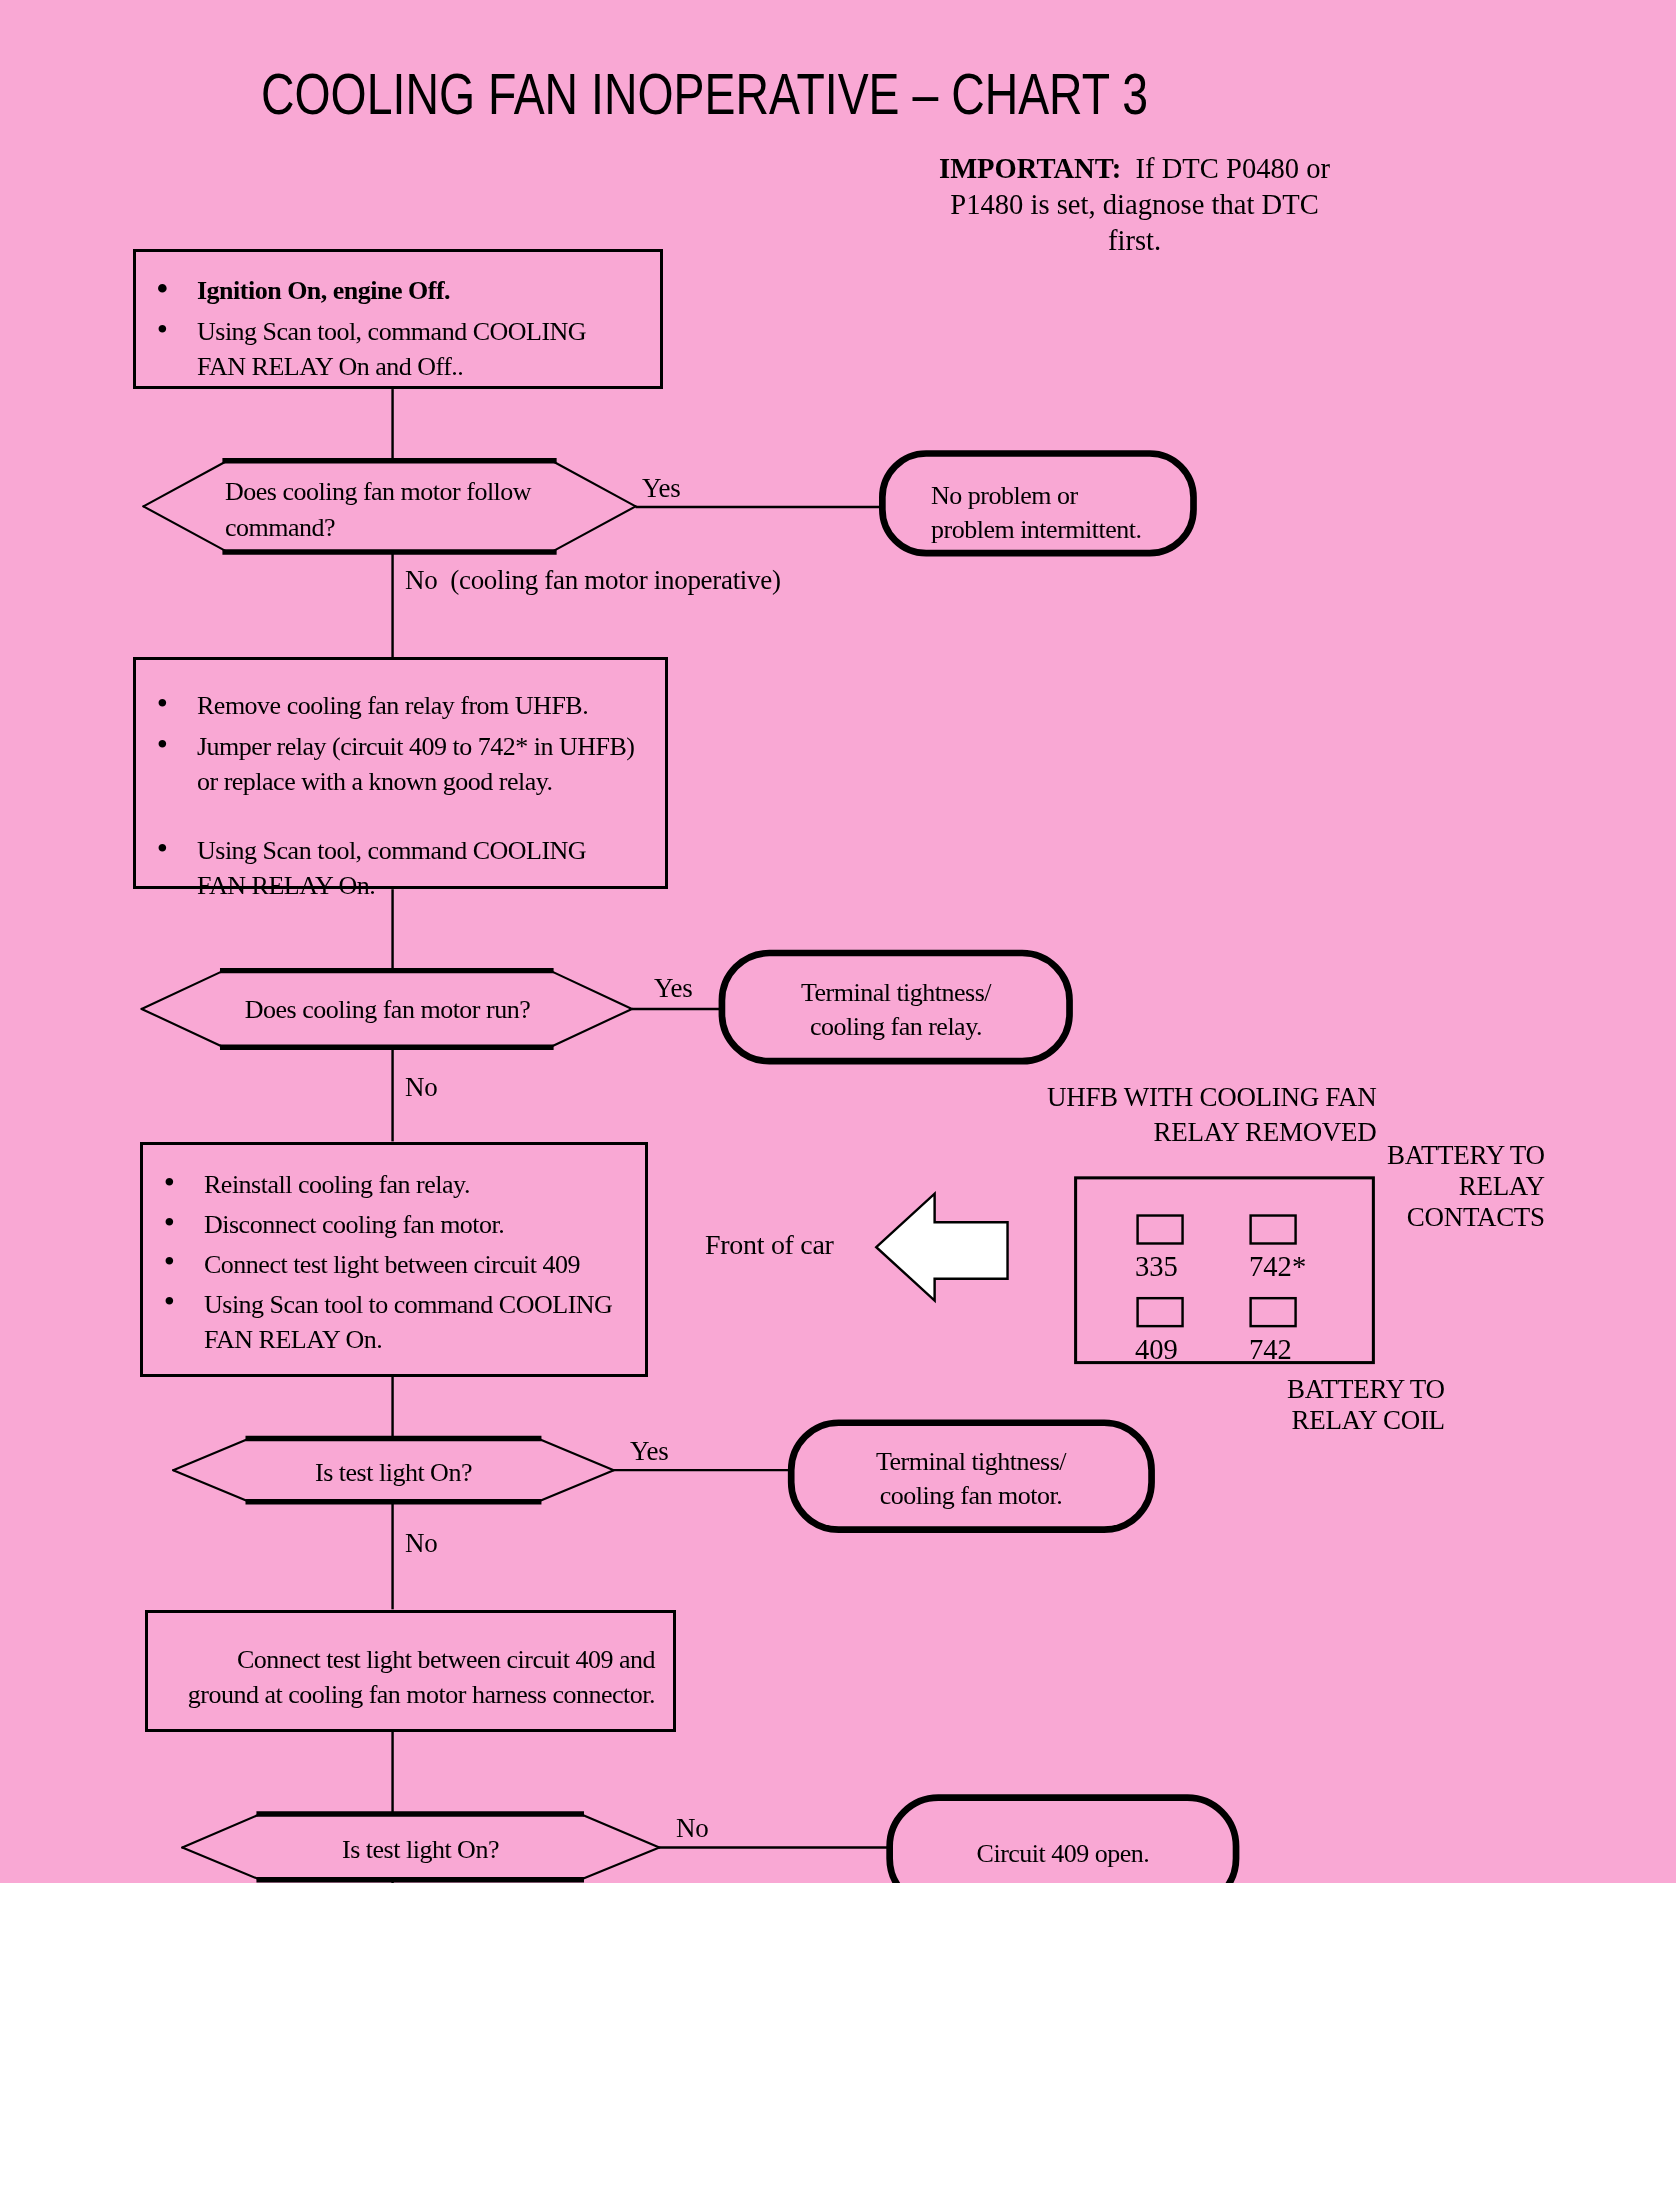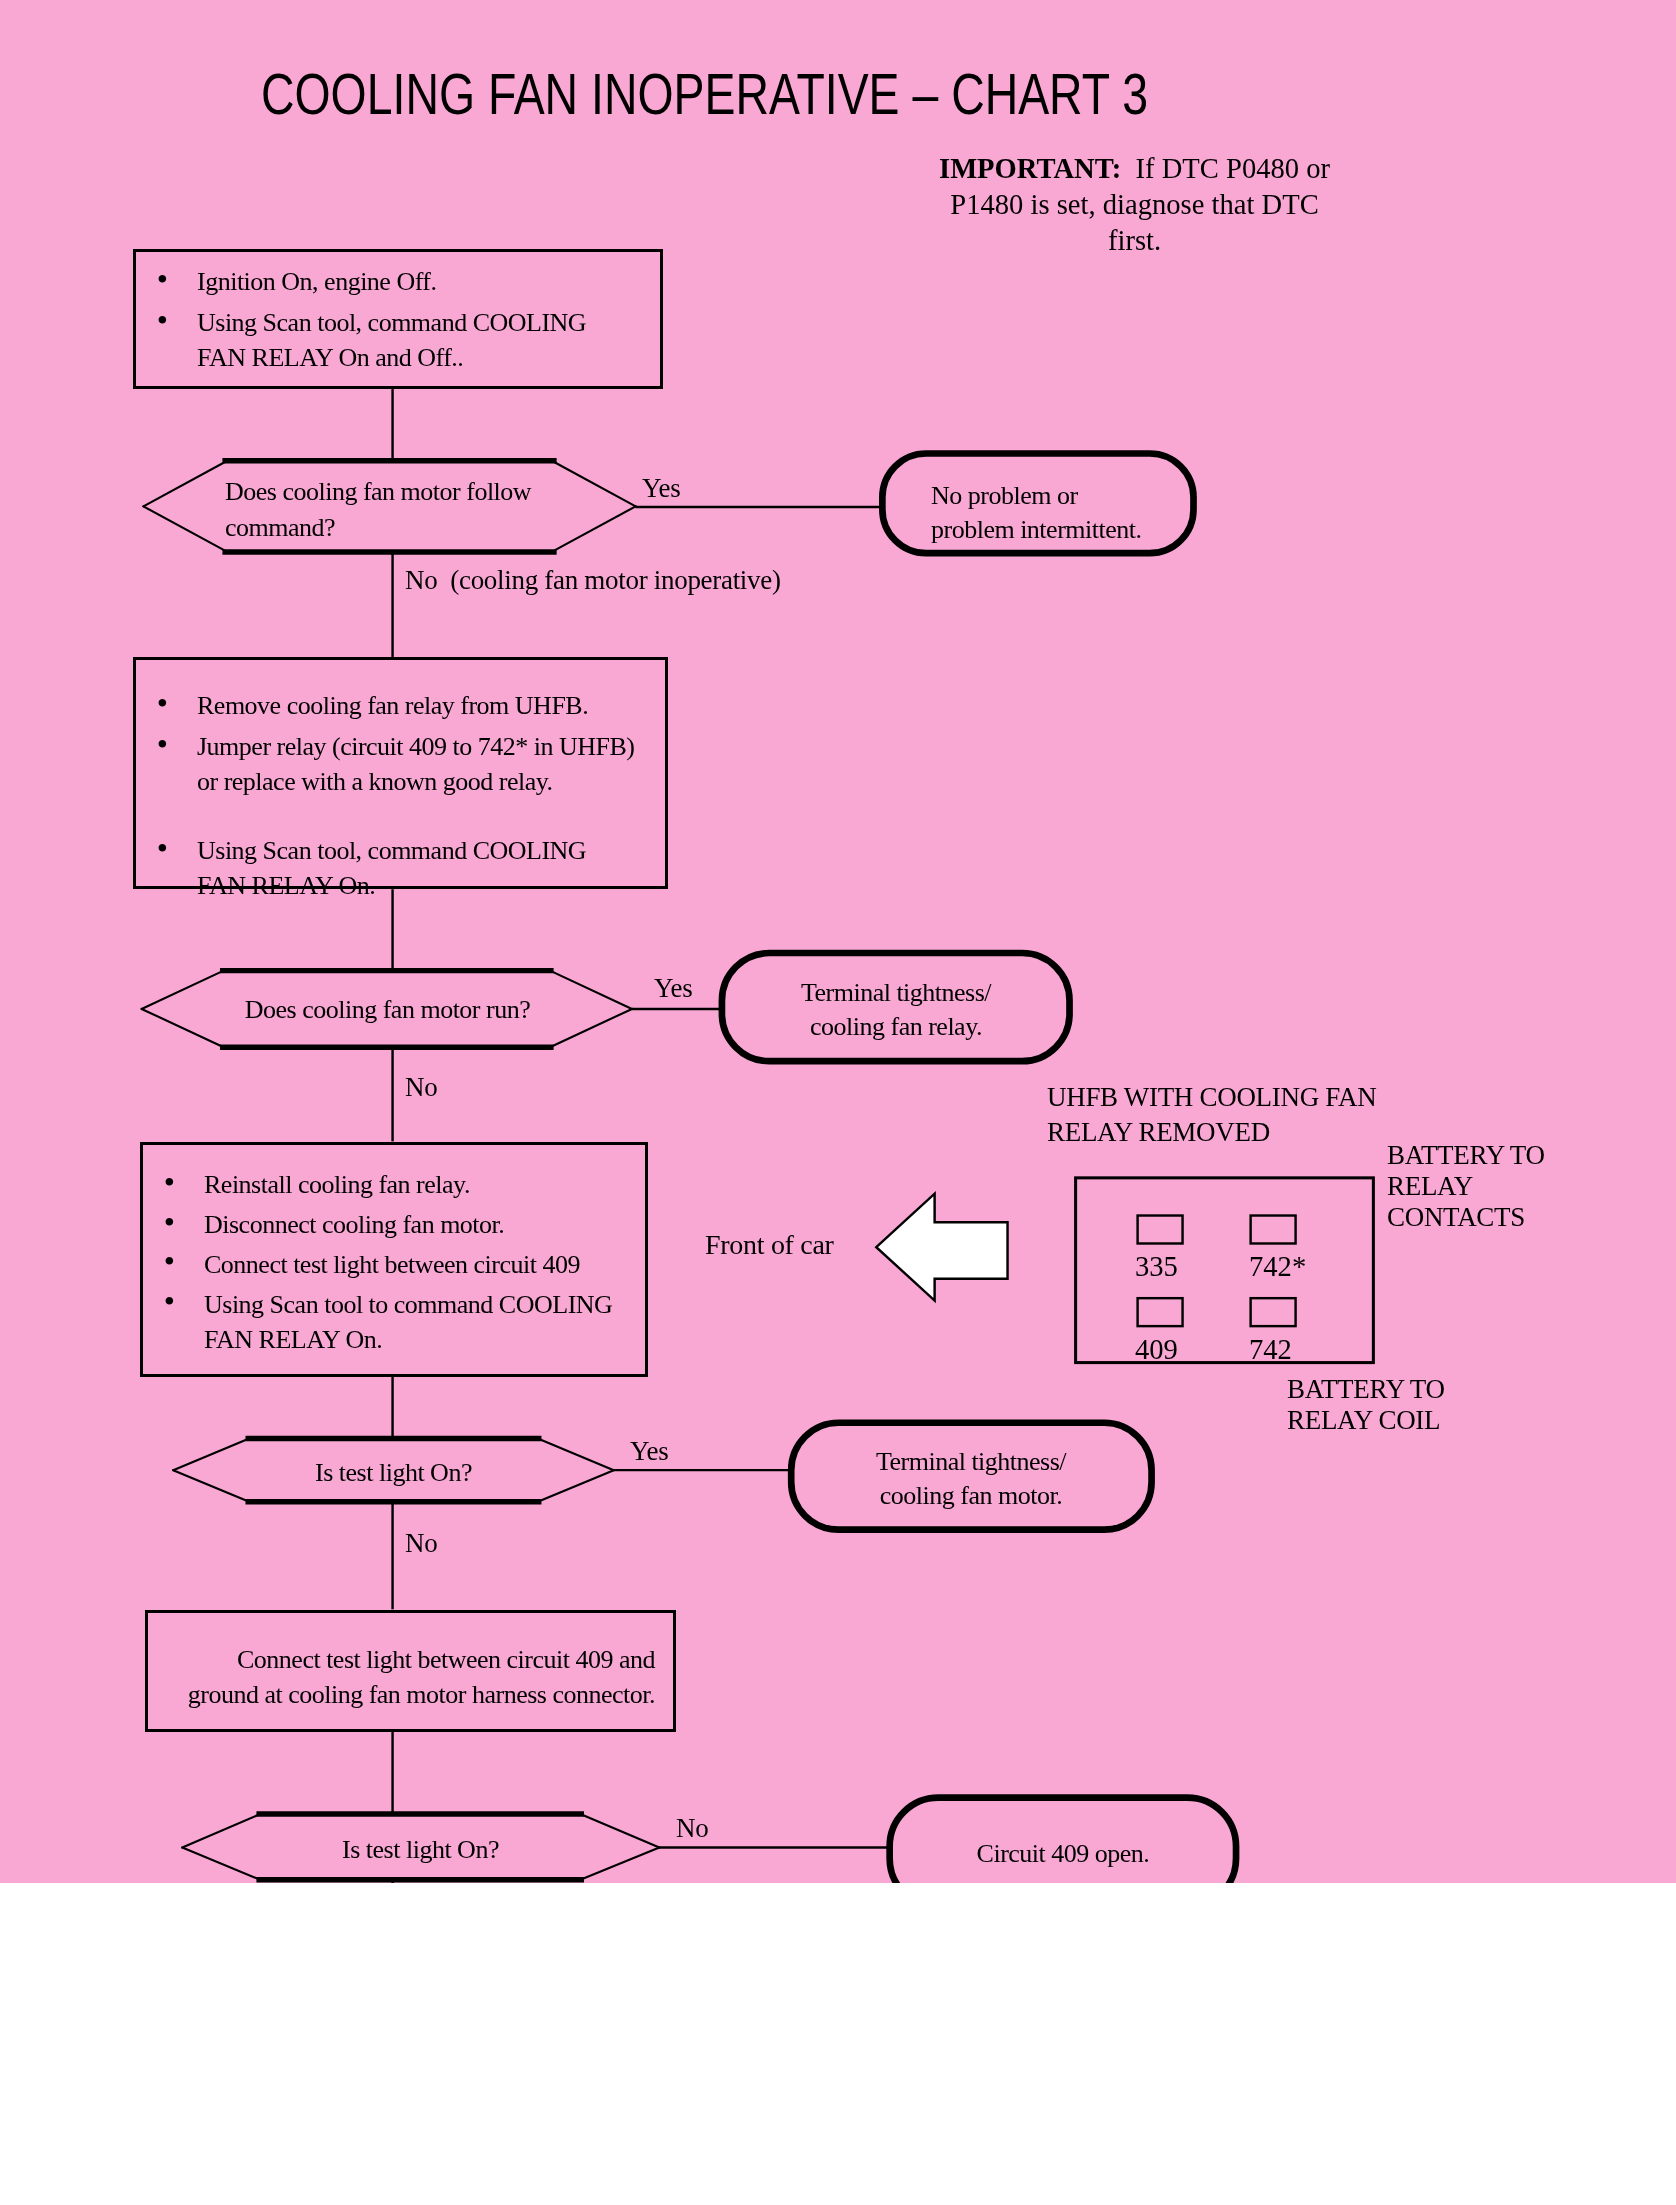--- a/index.html
+++ b/index.html
@@ -35,34 +35,34 @@
   }
   .pbox ul{margin:0;padding:0;list-style:none;}
   .pbox li{position:relative;padding-left:61px;padding-right:12px;}
   .pbox li::before{
     content:"\2022";
     position:absolute;left:20.7px;top:-2.4px;
     font-size:32px;
   }
   .ln{display:block;white-space:pre;}
 
-  #box1 li:first-child{margin-top:12px;}
+  #box1 li:first-child{margin-top:21px;font-weight:bold;}
   #box1 li + li{margin-top:6px;}
   #box2 li:first-child{margin-top:28px;}
   #box2 li:nth-child(2){margin-top:6px;}
   #box2 li:nth-child(3){margin-top:34px;}
   #box3 li:first-child{margin-top:22px;}
   #box3 li + li{margin-top:4.9px;}
   #box4{padding:29px 18px 0 27px;}
 
   .qtext{font-size:26px;letter-spacing:-0.5px;line-height:36px;}
   .center{text-align:center;}
   .ttext{font-size:26px;letter-spacing:-0.5px;line-height:34px;}
   .lbl{font-size:27px;white-space:pre;letter-spacing:-0.3px;}
-  .caplbl{font-size:27px;letter-spacing:-0.3px;}
+  .caplbl{font-size:27px;letter-spacing:-0.3px;text-align:right;}
   .caplbl .ln{display:block;white-space:pre;}
   .termnum{font-size:28.6px;white-space:pre;}
 </style>
 </head>
 <body>
 
 <div id="page">
 
   <svg class="overlay" width="1676" height="2205" viewBox="0 0 2758 3628">
 

